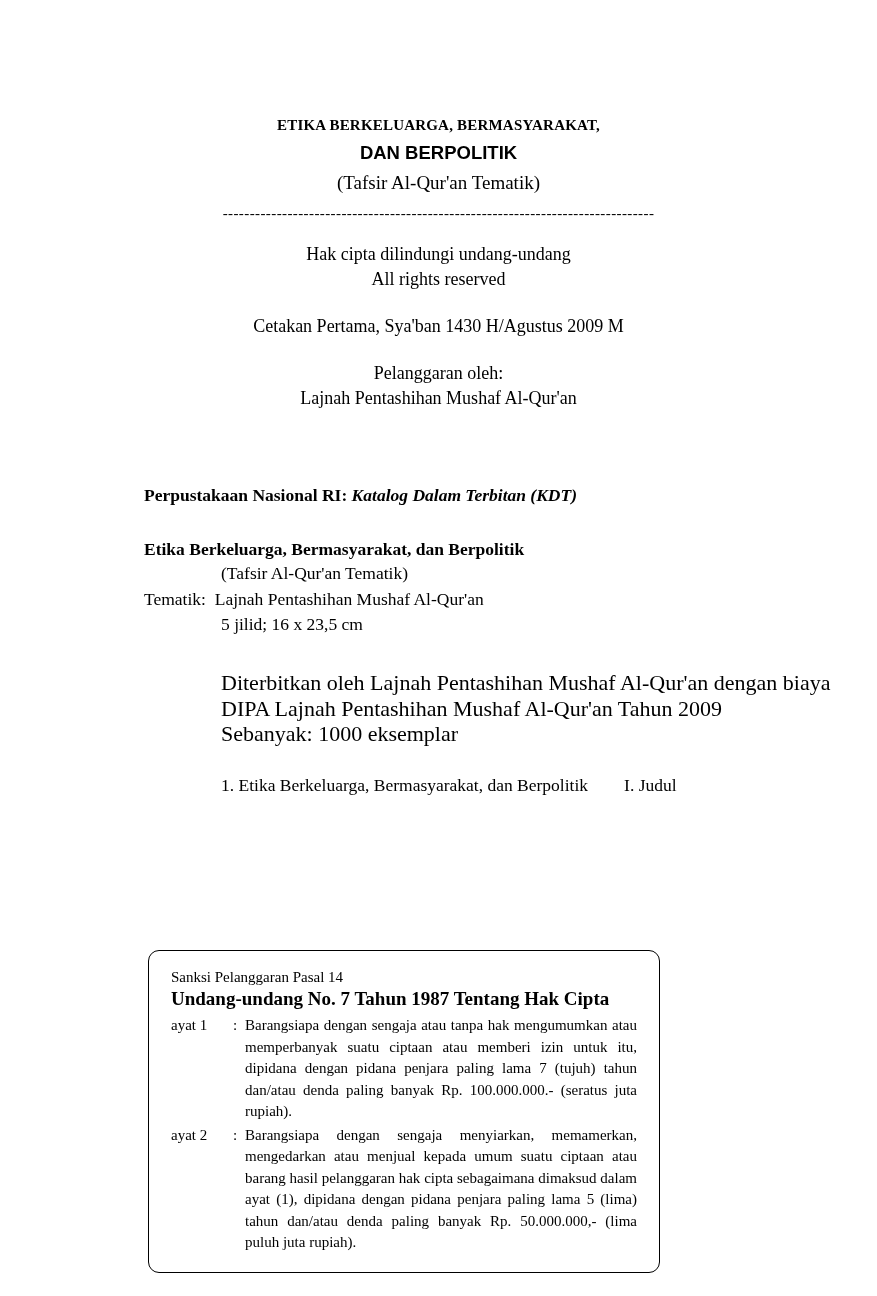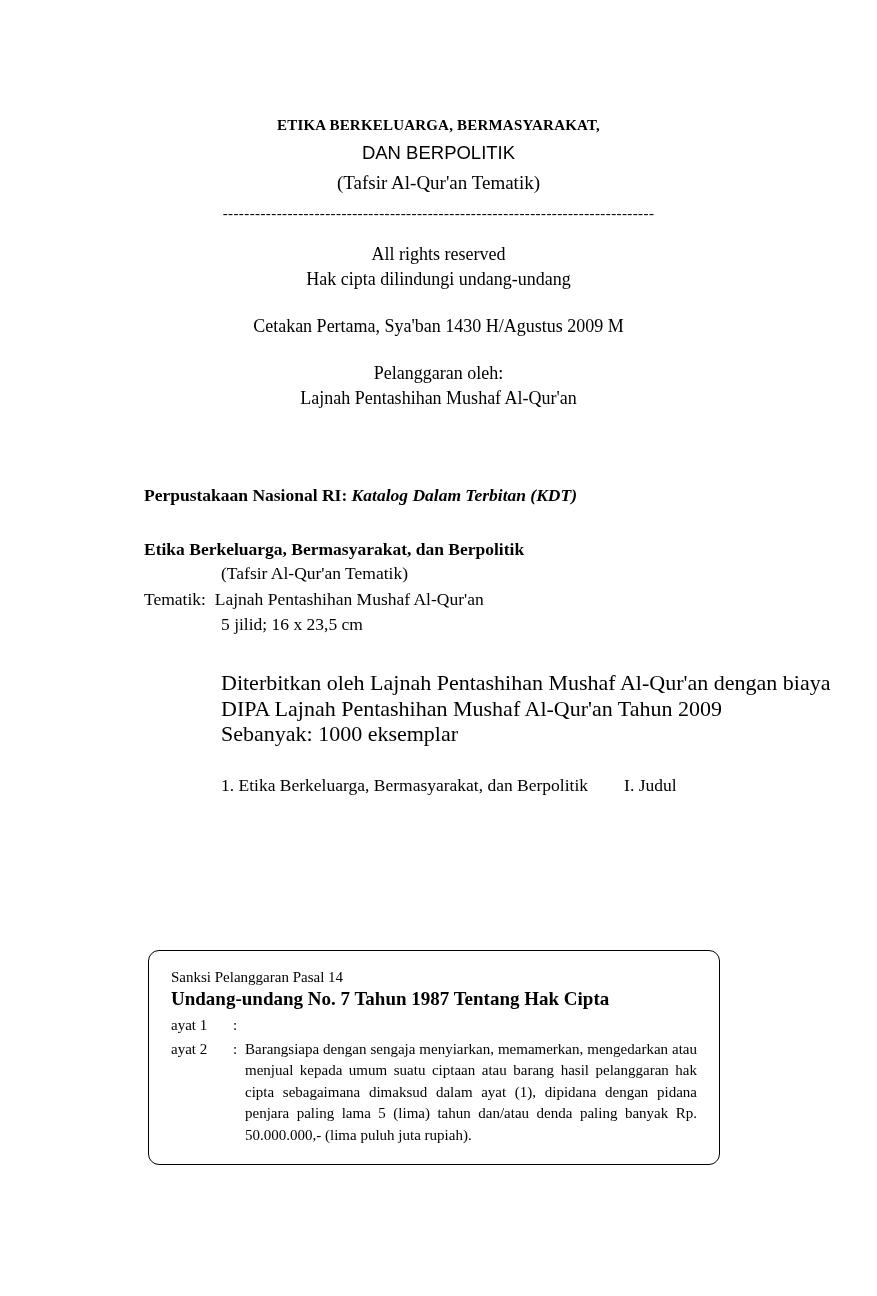--- a/index.html
+++ b/index.html
@@ -29,21 +29,21 @@
   }
   .title-line1 {
     font-family: "Liberation Serif", serif;
     font-weight: bold;
     font-size: 15px;
     letter-spacing: 0.2px;
     line-height: 27px;
   }
   .title-line2 {
     font-family: "Liberation Sans", sans-serif;
-    font-weight: normal;
+    font-weight: bold;
     font-size: 18.5px;
     line-height: 27px;
   }
   .title-sub {
     font-size: 19px;
     line-height: 30px;
     margin-top: 2px;
   }
 
   
@@ -129,21 +129,21 @@
   }
   .kdt-subject .judul {
     padding-left: 36px;
   }
 
   
   .sanction-box {
     position: absolute;
     left: 148px;
     top: 838px;
-    width: 572px;
+    width: 512px;
     border: 1.6px solid #000;
     border-radius: 11px;
     box-sizing: border-box;
     padding: 16px 22px 18px 22px;
     background: #fff;
   }
   .sanction-l1 {
     font-size: 15px;
     line-height: 21px;
   }
@@ -180,22 +180,22 @@
   <div class="title-block">
     <div class="title-line1">ETIKA BERKELUARGA, BERMASYARAKAT,</div>
     <div class="title-line2">DAN BERPOLITIK</div>
     <div class="title-sub">(Tafsir Al-Qur'an Tematik)</div>
   </div>
 
   <div class="dash-rule">--------------------------------------------------------------------------------</div>
 
   <div class="center-block">
     <div class="gap-2"></div>
+    <div class="meta-line">Hak cipta dilindungi undang-undang</div>
     <div class="meta-line">All rights reserved</div>
-    <div class="meta-line">Hak cipta dilindungi undang-undang</div>
     <div class="gap-3"></div>
     <div class="meta-line">Cetakan Pertama, Sya'ban 1430 H/Agustus 2009 M</div>
     <div class="gap-3"></div>
     <div class="meta-line">Pelanggaran oleh:</div>
     <div class="meta-line">Lajnah Pentashihan Mushaf Al-Qur'an</div>
   </div>
 
   <div class="kdt">
     <div class="kdt-head"><span>Perpustakaan Nasional RI: </span><span class="ital">Katalog Dalam Terbitan (KDT)</span></div>
 
@@ -215,20 +215,21 @@
     <div class="kdt-subject"><span>1. Etika Berkeluarga, Bermasyarakat, dan Berpolitik</span><span class="judul">I. Judul</span></div>
   </div>
 
   <div class="sanction-box">
     <div class="sanction-l1">Sanksi Pelanggaran Pasal 14</div>
     <div class="sanction-l2">Undang-undang No. 7 Tahun 1987 Tentang Hak Cipta</div>
 
     <div class="clause">
       <div class="clause-label">ayat 1</div>
       <div class="clause-colon">:</div>
+      <div class="clause-text">Barangsiapa dengan sengaja atau tanpa hak mengumumkan atau memperbanyak suatu ciptaan atau memberi izin untuk itu, dipidana dengan pidana penjara paling lama 7 (tujuh) tahun dan/atau denda paling banyak Rp. 100.000.000.- (seratus juta rupiah).</div>
     </div>
 
     <div class="clause">
       <div class="clause-label">ayat 2</div>
       <div class="clause-colon">:</div>
       <div class="clause-text">Barangsiapa dengan sengaja menyiarkan, memamerkan, mengedarkan atau menjual kepada umum suatu ciptaan atau barang hasil pelanggaran hak cipta sebagaimana dimaksud dalam ayat (1), dipidana dengan pidana penjara paling lama 5 (lima) tahun dan/atau denda paling banyak Rp. 50.000.000,- (lima puluh juta rupiah).</div>
     </div>
   </div>
 
 </div>

